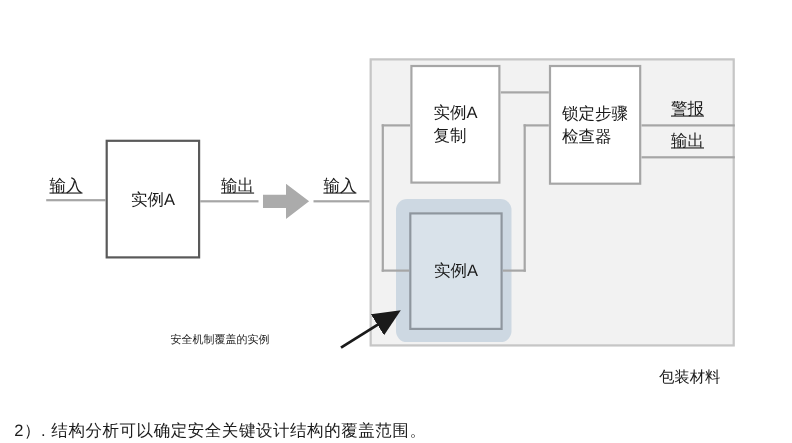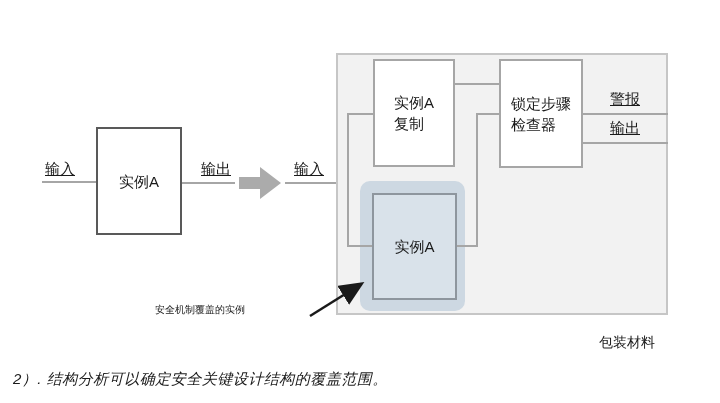--- a/index.html
+++ b/index.html
@@ -19,21 +19,21 @@
   #copy-box{left:373px;top:59px;width:82px;height:108px;}
   #checker-box{left:499px;top:59px;width:84px;height:109px;}
   #highlight{position:absolute;left:360px;top:181px;width:105px;height:130px;
              background:#cdd8e2;border-radius:10px;}
   #covered-box{left:372px;top:193px;width:85px;height:107px;
                background:#d9e2ea;border:2px solid #8e969e;}
   #wrapper-label{position:absolute;left:575px;top:292px;width:80px;font-size:14px;
                  text-align:right;white-space:nowrap;margin-top:42px;}
   #annotation-text{position:absolute;left:115px;top:301px;width:170px;
                    font-size:10px;line-height:18px;text-align:center;}
-  #caption{position:absolute;left:13px;top:370px;font-size:15px;font-style:italic;
+  #caption{position:absolute;left:13px;top:382px;font-size:15px;
            white-space:nowrap;letter-spacing:0.5px;}
   .svg-wrap{position:absolute;}
 </style>
 </head>
 <body>
 
 <div id="stage">
 
   <div class="lbl" style="left:38px;top:160px;width:44px;">输入</div>
   <div class="wire-h" style="left:42px;top:181px;width:54px;"></div>

